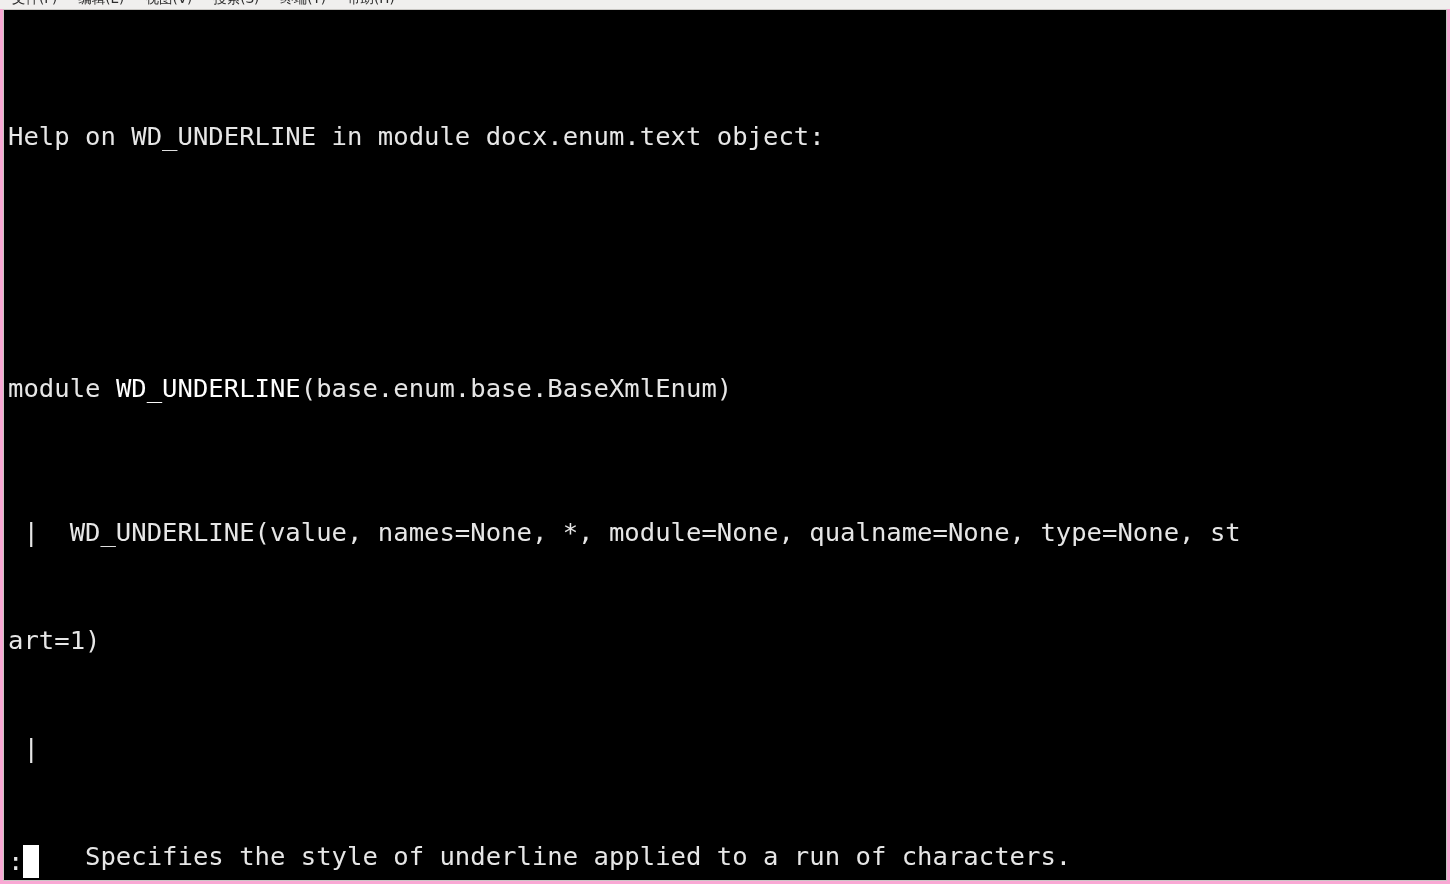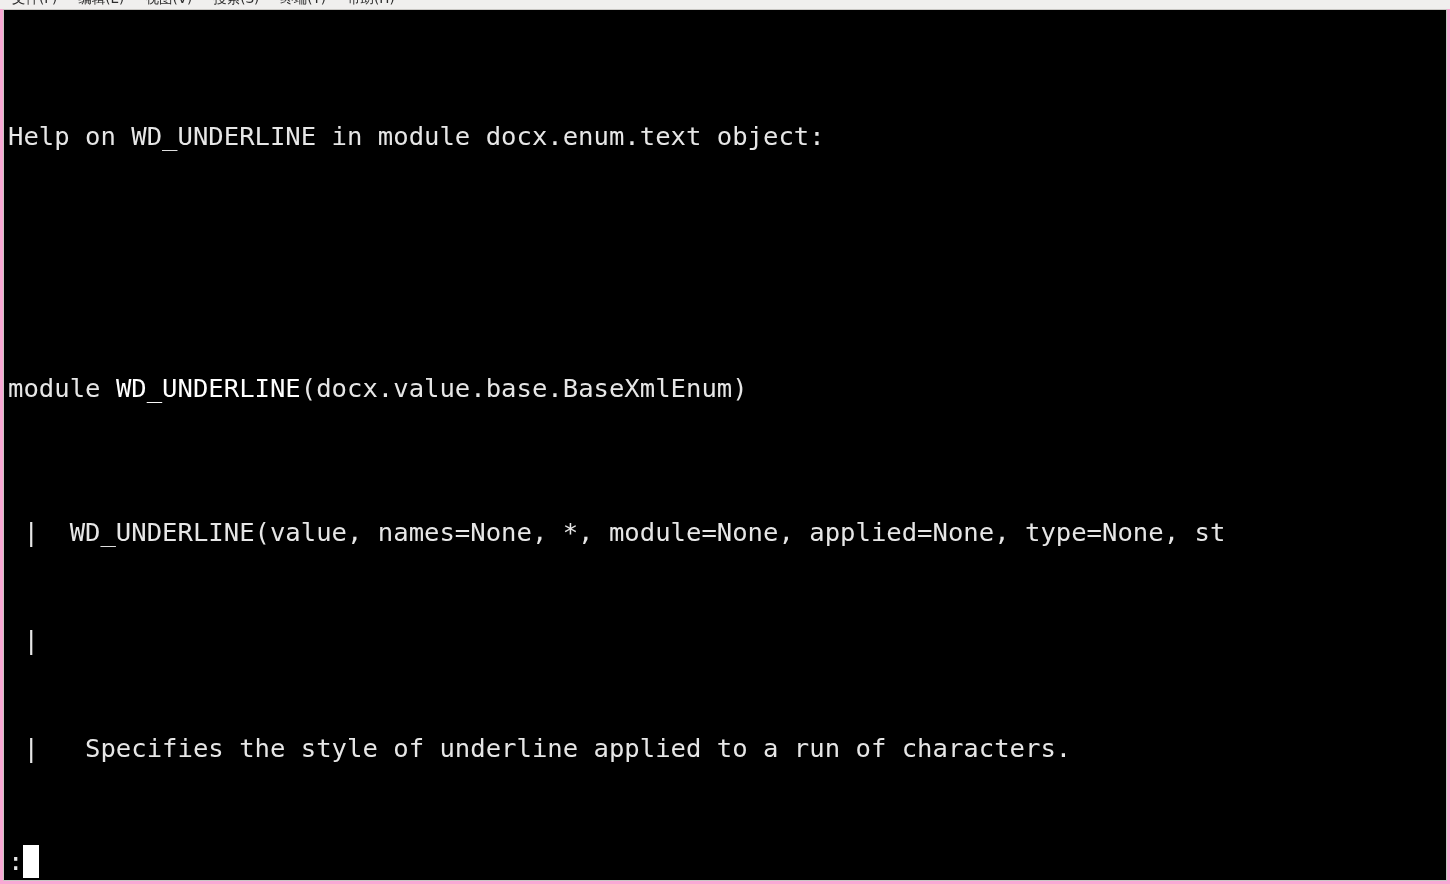--- a/index.html
+++ b/index.html
@@ -114,23 +114,24 @@
     <div class="menu-item">终端(T)</div>
     <div class="menu-item">帮助(H)</div>
   </div>
 
   <div id="terminal">
     <div id="screen">
 
       <div class="row">Help on WD_UNDERLINE in module docx.enum.text object:</div>
       <div class="row"> </div>
 
-      <div class="row"><span>module </span><span class="b">WD_UNDERLINE</span><span>(docx.value.base.BaseXmlEnum)</span></div>
+      <div class="row"><span>module </span><span class="b">WD_UNDERLINE</span><span>(base.enum.base.BaseXmlEnum)</span></div>
 
-      <div class="row"> |  WD_UNDERLINE(value, names=None, *, module=None, applied=None, type=None, st</div>
+      <div class="row"> |  WD_UNDERLINE(value, names=None, *, module=None, qualname=None, type=None, st</div>
+      <div class="row">art=1)</div>
       <div class="row"> |</div>
       <div class="row"> |   Specifies the style of underline applied to a run of characters.</div>
       
       
       
       
       
       
       
       

